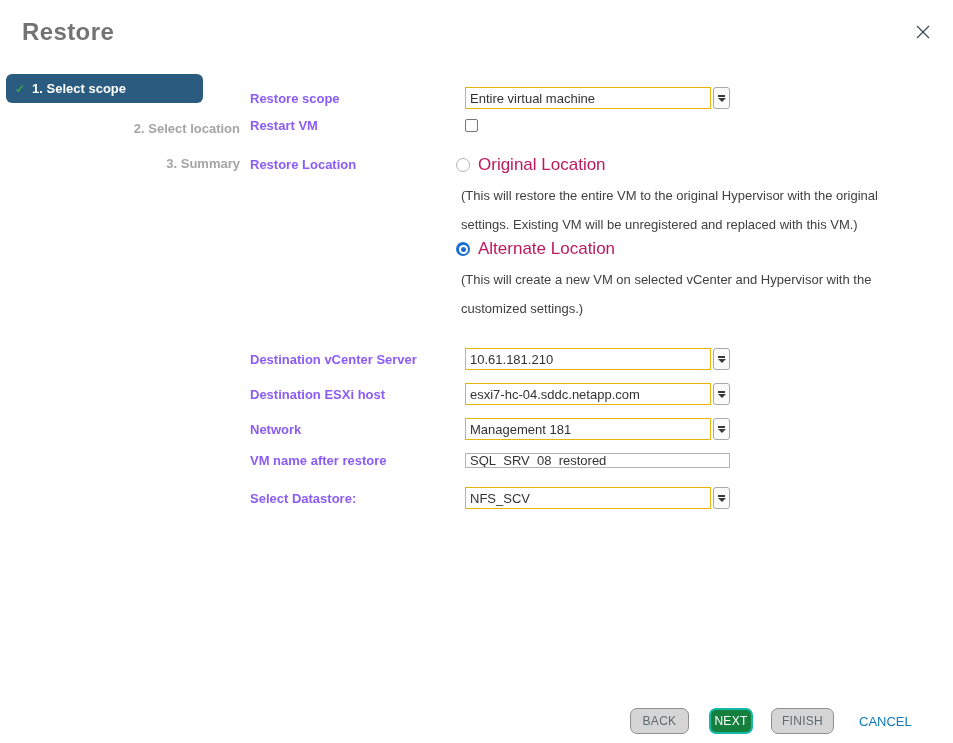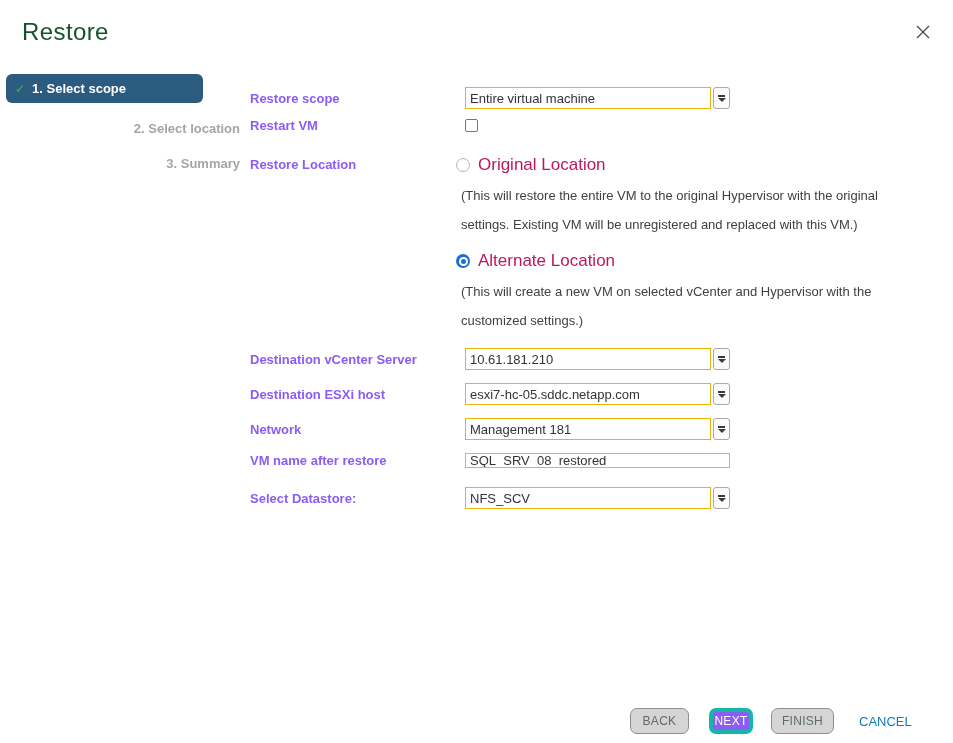--- a/index.html
+++ b/index.html
@@ -5,22 +5,22 @@
   * { box-sizing: border-box; margin: 0; padding: 0; }
   html, body { width: 953px; height: 743px; }
   body {
     background: #ffffff;
     font-family: "Liberation Sans", sans-serif;
     position: relative;
     overflow: hidden;
   }
   .dialog-title {
     position: absolute; left: 22px; top: 18px;
-    font-size: 24px; font-weight: 400; letter-spacing: 0.4px;
-    color: #14532d;
+    font-size: 24px; font-weight: 700; letter-spacing: 0.4px;
+    color: #737373;
   }
   .close-btn {
     position: absolute; right: 22px; top: 24px;
     width: 16px; height: 16px; cursor: pointer;
   }
   
   .steps { position: absolute; left: 0; top: 74px; width: 240px; }
   .step-active {
     margin-left: 6px; width: 197px; height: 29px;
     background: #2b5b7e; border-radius: 6px;
@@ -91,34 +91,34 @@
   }
   .radio-on::after {
     content: ""; position: absolute; left: 4.5px; top: 4.5px;
     width: 5px; height: 5px; background: #1a6fd4; border-radius: 50%;
   }
   .radio-label { margin-left: 8px; font-size: 17px; font-weight: normal; color: #be185d; }
   .radio-desc {
     margin: 6px 0 0 5px; width: 432px;
     font-size: 13px; color: #404040; line-height: 29px;
   }
-  .rmt { margin-top: 12px; }
+  .rmt { margin-top: 0; }
   
   .footer { position: absolute; left: 630px; top: 708px; display: flex; align-items: center; }
   .btn {
     height: 26px; border-radius: 7px;
     font-size: 12px; font-family: "Liberation Sans", sans-serif;
     display: flex; align-items: center; justify-content: center;
     letter-spacing: 0.3px;
   }
   .btn-disabled {
     background: #d5d5d5; border: 1px solid #8f8f8f; color: #5f6a70;
   }
   .btn-primary {
-    background: #8b5cf6; border: 4px solid #14b8a6; color: #ffffff; cursor: pointer;
+    background: #15803d; border: 2px solid #14b8a6; color: #ffffff; cursor: pointer;
   }
   .btn-back { width: 59px; margin-right: 20px; }
   .btn-next { width: 44px; margin-right: 18px; cursor: pointer; }
   .btn-finish { width: 63px; margin-right: 25px; }
   .link-cancel { color: #0f7bbd; font-size: 13px; cursor: pointer; }
 </style>
 </head>
 <body>
 
 <div class="dialog-title">Restore</div>
@@ -176,21 +176,21 @@
     <div class="combo-btn">
       <span class="arrow-bar"></span>
       <span class="arrow-tri"></span>
     </div>
   </div>
 </div>
 
 <div class="frow" style="top:383px">
   <div class="flabel">Destination ESXi host</div>
   <div class="combo">
-    <div class="combo-text">esxi7-hc-05.sddc.netapp.com</div>
+    <div class="combo-text">esxi7-hc-04.sddc.netapp.com</div>
     <div class="combo-btn">
       <span class="arrow-bar"></span>
       <span class="arrow-tri"></span>
     </div>
   </div>
 </div>
 
 <div class="frow" style="top:418px">
   <div class="flabel">Network</div>
   <div class="combo">

